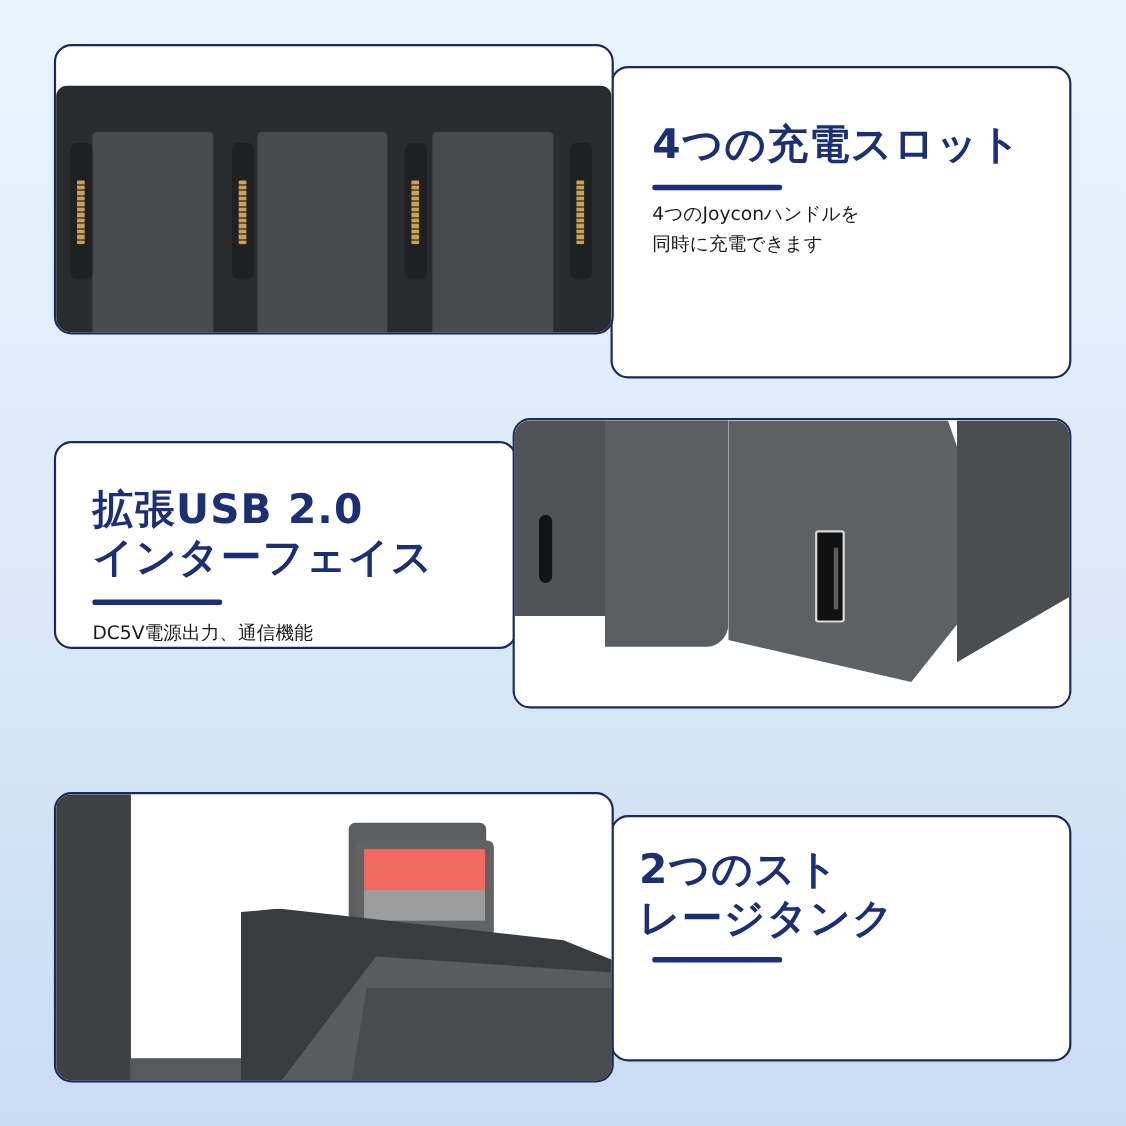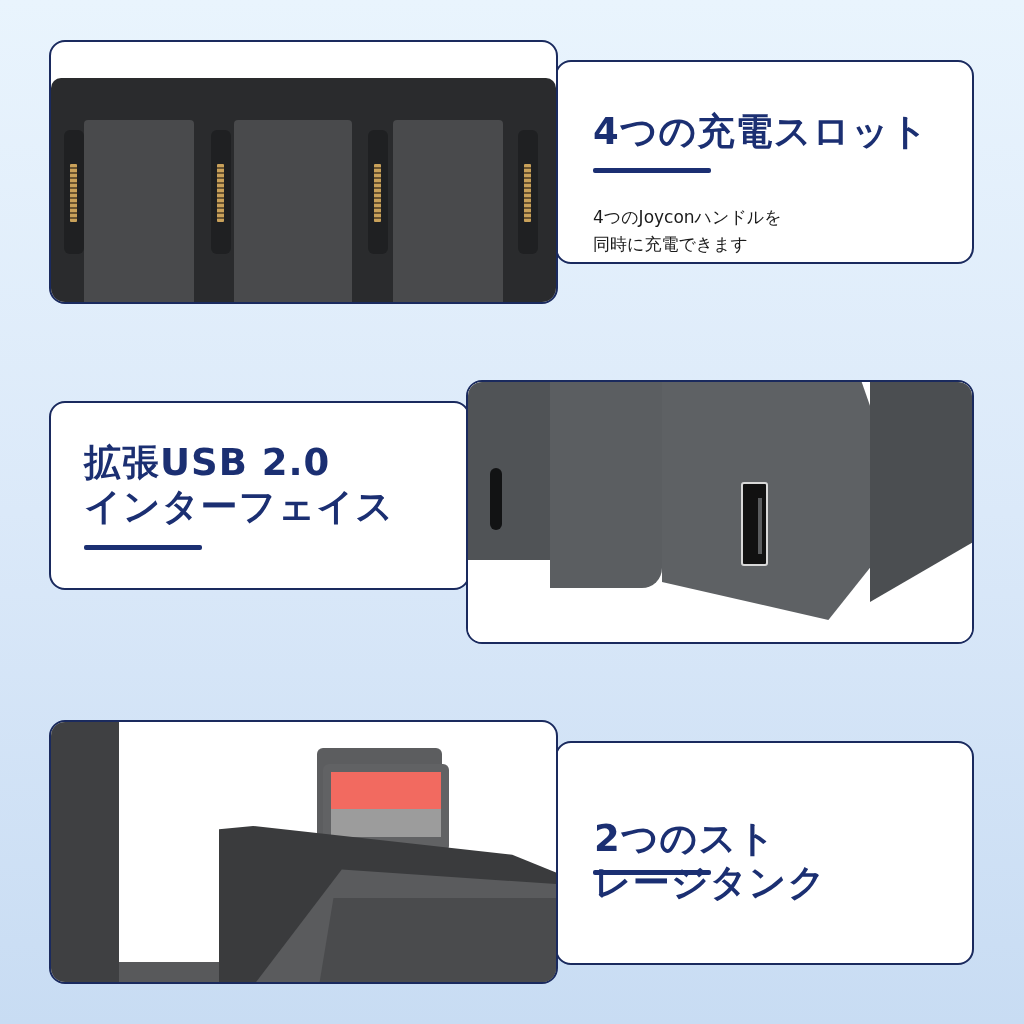--- a/index.html
+++ b/index.html
@@ -47,31 +47,32 @@
         <div class="pins"></div>
       </div>
     <div class="rail" style="left:317px;">
         <div class="pins"></div>
       </div>
     <div class="rail" style="left:467px;">
         <div class="pins"></div>
       </div>
   </div>
 </div>
-<div class="card text-card" style="left:555px;top:60px;width:419px;height:204px;">
+<div class="card text-card" style="left:555px;top:60px;width:419px;height:284px;">
   <div class="title" style="left:36px;top:48px;">4つの充電スロット</div>
   <div class="bar" style="left:36px;top:106px;"></div>
-  <div class="desc" style="left:36px;top:120px;margin-top:22px;">4つのJoyconハンドルを
+  <div class="desc" style="left:36px;top:120px;">4つのJoyconハンドルを
 同時に充電できます</div>
 </div>
 
 <div class="card text-card" style="left:49px;top:401px;width:421px;height:189px;">
   <div class="title" style="left:33px;top:38px;">拡張USB 2.0
 インターフェイス</div>
   <div class="bar" style="left:33px;top:142px;"></div>
+  <div class="desc" style="left:33px;top:160px;">DC5V電源出力、通信機能</div>
 </div>
 <div class="card img-card" style="left:466px;top:380px;width:508px;height:264px;">
   <div class="mid-body">
     <div class="seg" style="left:0;top:0;width:82px;height:178px;background:#505356;"></div>
     <div class="seg" style="left:82px;top:0;width:112px;height:206px;background:#5b5e61;border-radius:0 0 20px 0;"></div>
     <div class="seg" style="left:194px;top:0;width:208px;height:238px;background:#5e6164;clip-path:polygon(0 0,96% 0,100% 10%,100% 78%,80% 100%,0 84%);"></div>
     <div class="seg" style="left:402px;top:0;width:106px;height:220px;background:#4b4e51;clip-path:polygon(0 0,100% 0,100% 72%,0 100%);"></div>
     <div class="vent" style="left:22px;top:86px;"></div>
     <div class="usb">
         <div class="usb-tongue"></div>
@@ -85,16 +86,16 @@
   <div class="cart" style="left:266px;top:26px;width:125px;height:100px;"></div>
   <div class="cart" style="left:272px;top:42px;width:126px;height:88px;background:#616264;">
     <div class="label-red" style="left:8px;top:8px;width:110px;height:37px;"></div>
     <div class="label-gray" style="left:8px;top:45px;width:110px;height:28px;"></div>
   </div>
   <div style="position:absolute;left:168px;top:104px;width:341px;height:160px;background:#3a3b3d;clip-path:polygon(0 2%,10% 0,86% 18%,100% 30%,100% 100%,0 100%);"></div>
   <div style="position:absolute;left:168px;top:140px;width:341px;height:124px;background:#5a5b5d;clip-path:polygon(10% 100%,36% 6%,100% 18%,100% 100%);"></div>
   <div style="position:absolute;left:268px;top:176px;width:241px;height:88px;background:#4a4b4d;clip-path:polygon(6% 0,100% 0,100% 100%,0 100%);"></div>
 </div>
 <div class="card text-card" style="left:555px;top:741px;width:419px;height:224px;">
-  <div class="title" style="left:37px;top:26px;margin-top:48px;">2つのスト
+  <div class="title" style="left:24px;top:26px;">2つのスト
 レージタンク</div>
   <div class="bar" style="left:36px;top:127px;"></div>
 </div>
 
 </body></html>

